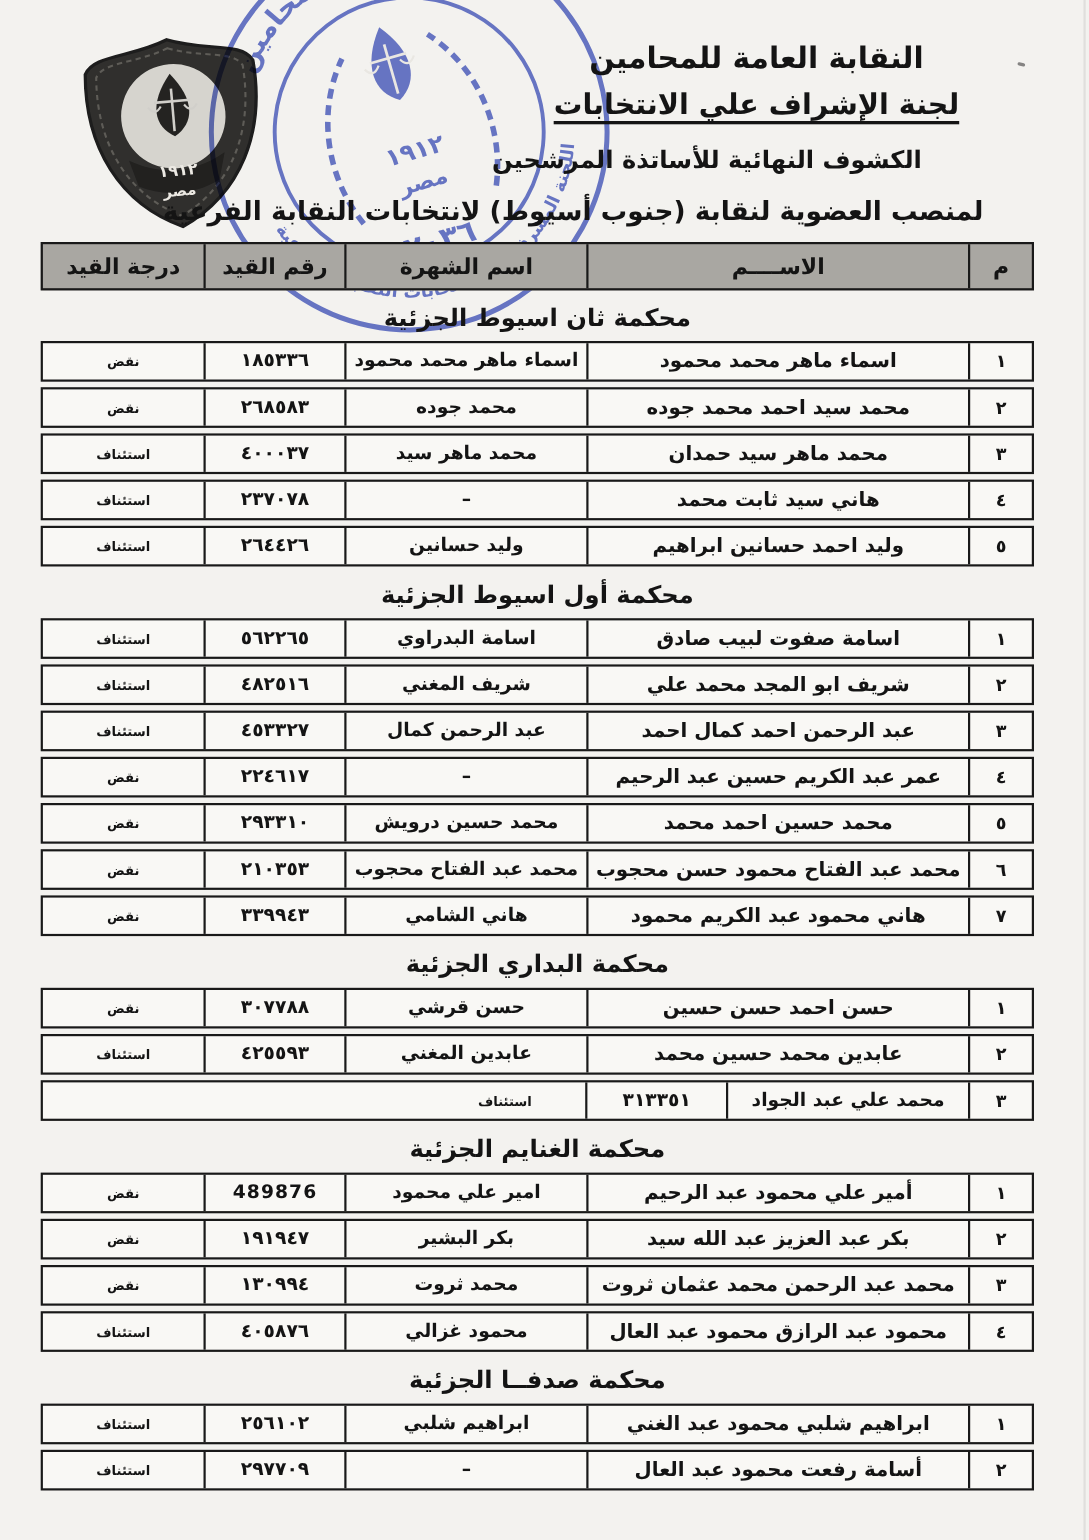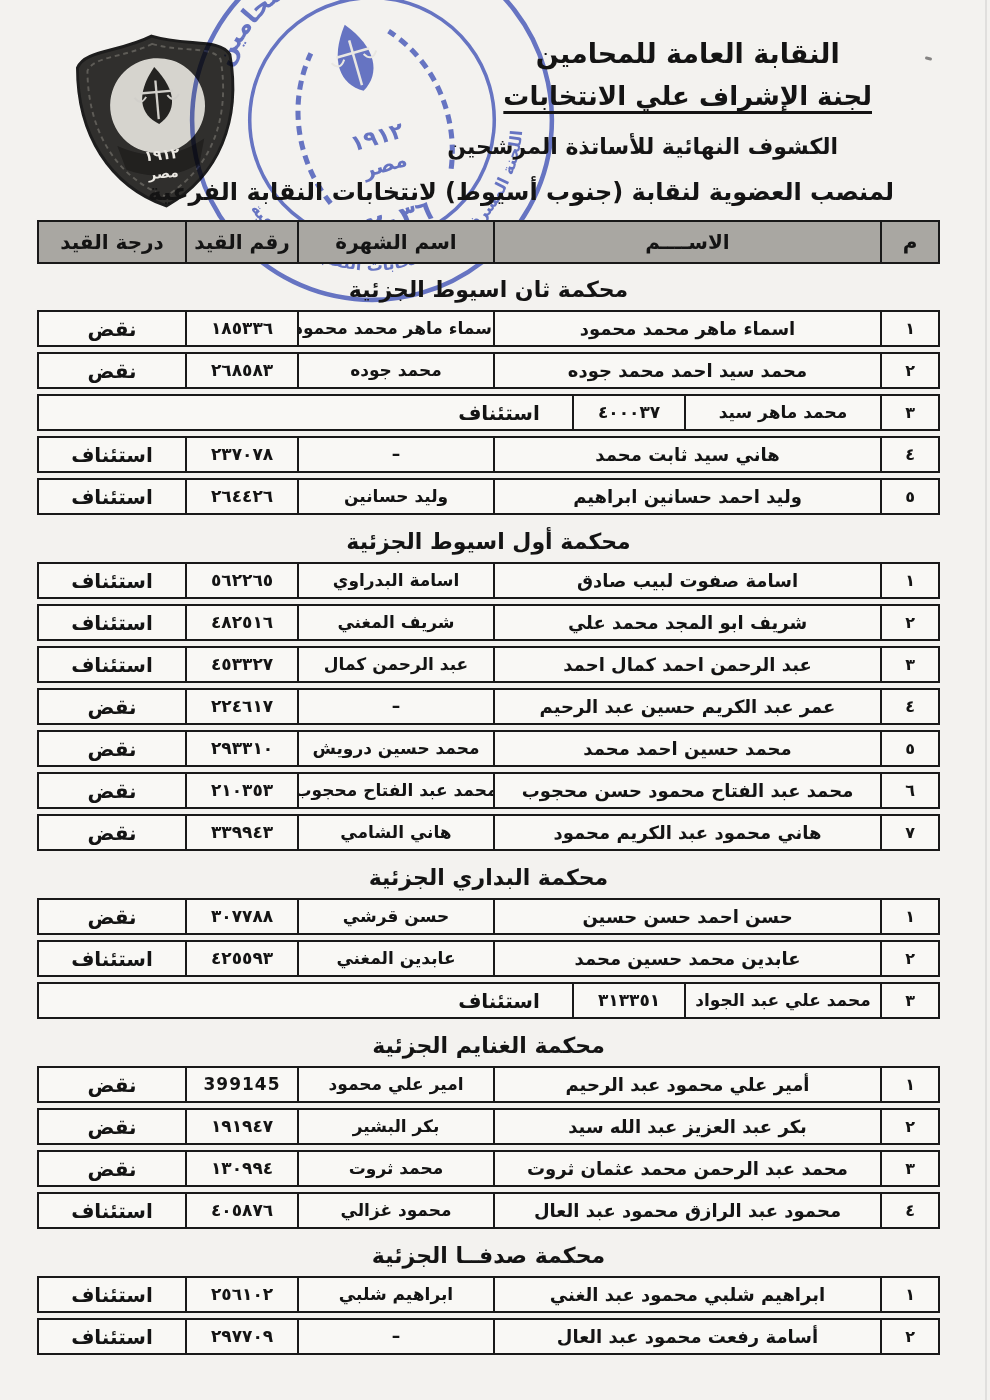--- a/index.html
+++ b/index.html
@@ -52,23 +52,23 @@
     border:2.5px solid #191919;background:#f9f8f5;
   }
   .thead{height:44px;background:#a9a7a2;margin-bottom:4px;}
   .cell{
     display:flex;align-items:center;justify-content:center;
     font-weight:bold;line-height:1;padding:1px 3px;white-space:nowrap;overflow:hidden;
   }
   .cell + .cell{border-inline-start:2.2px solid #191919;}
   .c-no{width:56px;font-size:16px;}
   .c-name{flex:1;font-size:18px;}
-  .c-known{width:196px;font-size:17px;}
-  .c-reg{width:112px;font-size:17px;letter-spacing:1px;}
-  .c-deg{width:148px;font-size:20px;}
+  .c-known{width:220px;font-size:17px;}
+  .c-reg{width:128px;font-size:17px;letter-spacing:1px;}
+  .c-deg{width:148px;font-size:12px;}
   .thead .cell{font-size:20px;}
   .thead .c-name{letter-spacing:2px;}
   .section-row{
     height:42px;display:flex;align-items:center;justify-content:center;
     font-size:22px;font-weight:bold;background:transparent;
   }
 </style>
 </head>
 <body>
 
@@ -140,20 +140,21 @@
       </div>
       <div class="trow">
         <div class="cell c-no">٢</div>
         <div class="cell c-name">محمد سيد احمد محمد جوده</div>
         <div class="cell c-known">محمد جوده</div>
         <div class="cell c-reg">٢٦٨٥٨٣</div>
         <div class="cell c-deg">نقض</div>
       </div>
       <div class="trow">
         <div class="cell c-no">٣</div>
+        <div class="cell c-name">محمد ماهر سيد حمدان</div>
         <div class="cell c-known">محمد ماهر سيد</div>
         <div class="cell c-reg">٤٠٠٠٣٧</div>
         <div class="cell c-deg">استئناف</div>
       </div>
       <div class="trow">
         <div class="cell c-no">٤</div>
         <div class="cell c-name">هاني سيد ثابت محمد</div>
         <div class="cell c-known">–</div>
         <div class="cell c-reg">٢٣٧٠٧٨</div>
         <div class="cell c-deg">استئناف</div>
@@ -234,21 +235,21 @@
         <div class="cell c-no">٣</div>
         <div class="cell c-known">محمد علي عبد الجواد</div>
         <div class="cell c-reg">٣١٣٣٥١</div>
         <div class="cell c-deg">استئناف</div>
       </div>
       <div class="section-row">محكمة الغنايم الجزئية</div>
       <div class="trow">
         <div class="cell c-no">١</div>
         <div class="cell c-name">أمير علي محمود عبد الرحيم</div>
         <div class="cell c-known">امير علي محمود</div>
-        <div class="cell c-reg">399145</div>
+        <div class="cell c-reg">489876</div>
         <div class="cell c-deg">نقض</div>
       </div>
       <div class="trow">
         <div class="cell c-no">٢</div>
         <div class="cell c-name">بكر عبد العزيز عبد الله سيد</div>
         <div class="cell c-known">بكر البشير</div>
         <div class="cell c-reg">١٩١٩٤٧</div>
         <div class="cell c-deg">نقض</div>
       </div>
       <div class="trow">

